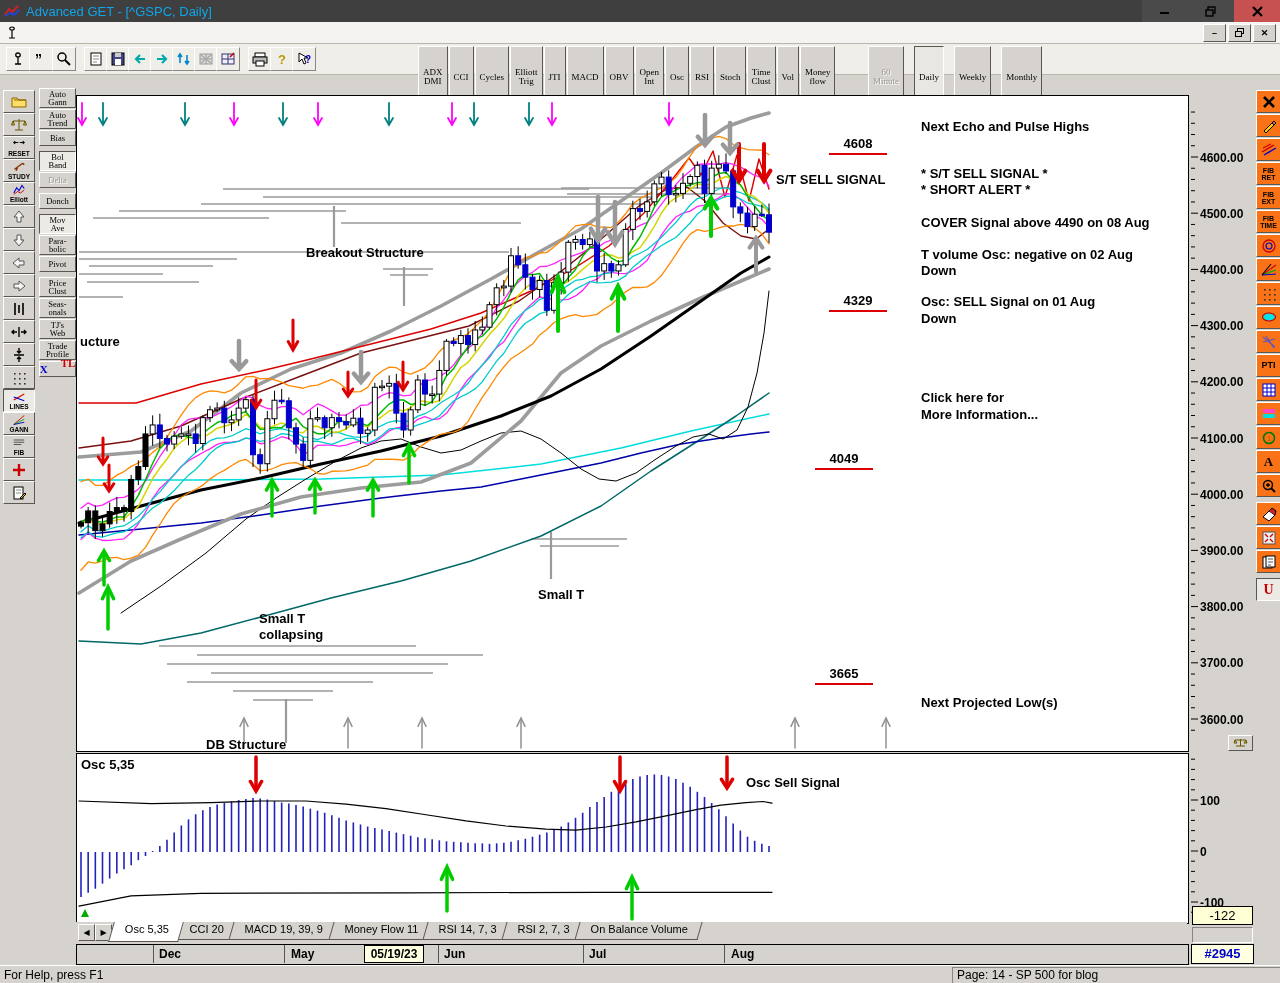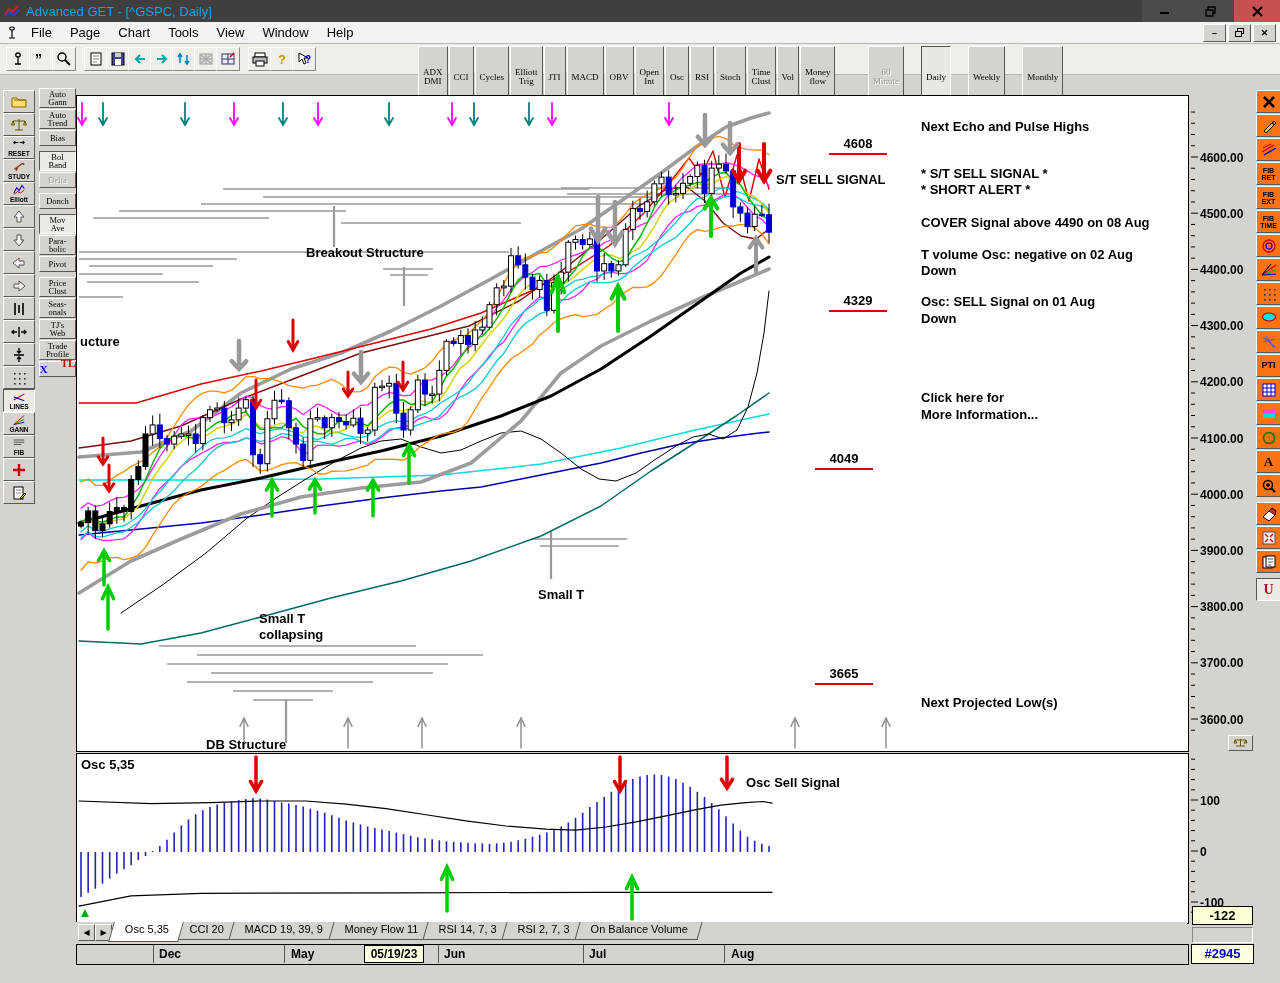--- a/index.html
+++ b/index.html
@@ -17,39 +17,39 @@
   .menu-item{padding:2px 9px;}
   #mdibtns{margin-left:auto;display:flex;gap:2px;padding-right:4px}
   .mdib{width:21px;height:16px;background:#d6d3ce;border:1px solid;border-color:#fff #5a5752 #5a5752 #fff;font-size:9px;display:flex;align-items:center;justify-content:center;font-weight:bold}
   
   #toolbar{position:absolute;left:0;top:44px;width:1280px;height:30px;background:#f0eee9;border-bottom:1px solid #b8b5ae;}
   .tool-ic{position:absolute;top:3px;width:22px;height:22px;background:#f0eee9;border:1px solid;border-color:#fff #8a8782 #8a8782 #fff;display:flex;align-items:center;justify-content:center;font-size:12px;}
   .indbtn{height:24px;padding:18px 4px;background:#d6d3ce;border:1px solid;border-color:#fff #5a5752 #5a5752 #fff;font-family:"Liberation Serif",serif;font-size:9px;line-height:9px;text-align:center;display:flex;flex-direction:column;justify-content:center;white-space:pre;color:#000}
   .indbtn.active{border-color:#5a5752 #fff #fff #5a5752;background:#e9e7e2;}
   .indbtn.disabled{color:#9d9a94;text-shadow:1px 1px 0 #fff;}
   #indicators{position:absolute;left:418px;top:2px;display:flex;gap:1px;}
-  #timeframes{position:absolute;left:868px;top:2px;display:flex;gap:17px;}
+  #timeframes{position:absolute;left:868px;top:2px;display:flex;gap:10px;}
   
   #infobar{position:absolute;left:0;top:75px;width:1280px;height:18px;background:#ffffe1;border-top:1px solid #000;border-bottom:1px solid #000;font-size:13px;font-weight:bold;}
   #infobar span{position:absolute;top:1px;}
   
   .lcol-btn{position:absolute;background:#d6d3ce;border:1px solid;border-color:#fff #5a5752 #5a5752 #fff;display:flex;flex-direction:column;align-items:center;justify-content:center;overflow:hidden}
   .lcol-btn .cap{font-size:6.5px;line-height:7px;font-weight:bold;color:#000}
   .lcol-btn.pressed{border-color:#5a5752 #fff #fff #5a5752;background:#eceae5}
   .studybtn{position:absolute;left:39px;width:35px;background:#d6d3ce;border:1px solid;border-color:#fff #5a5752 #5a5752 #fff;font-family:"Liberation Serif",serif;font-size:8.5px;line-height:8.5px;text-align:center;display:flex;flex-direction:column;align-items:center;justify-content:center;white-space:pre;color:#000}
   .studybtn.pressed{border-color:#5a5752 #fff #fff #5a5752;background:#eceae5}
   .studybtn.disabled{color:#9d9a94;text-shadow:1px 1px 0 #fff}
   
   .rcol-btn{position:absolute;left:1256px;width:23px;height:21px;background:#f97316;border:1px solid;border-color:#fff #5a5752 #5a5752 #fff;display:flex;align-items:center;justify-content:center;font-size:7px;font-weight:bold;line-height:7px;text-align:center;white-space:pre;color:#000}
   
   #price-panel{position:absolute;left:76px;top:95px;width:1111px;height:655px;background:#fff;border:1px solid #000;}
   #osc-panel{position:absolute;left:76px;top:753px;width:1111px;height:169px;background:#fff;border:1px solid #000;}
   #price-axis,#osc-axis{position:absolute;left:1191px;background:#d6d3ce;}
   #topval{position:absolute;left:1192px;top:97px;width:59px;height:18px;background:#ffffd5;border:1px solid #000;font-size:13px;font-weight:bold;text-align:center;line-height:18px;}
-  #oscval{position:absolute;left:1192px;top:906px;width:59px;height:17px;background:#ffffd5;border:1px solid #000;font-size:13px;font-weight:bold;text-align:center;line-height:17px;}
+  #oscval{position:absolute;left:1192px;top:906px;width:59px;height:17px;background:#ffffd5;border:1px solid #000;font-size:13px;font-weight:normal;text-align:center;line-height:17px;}
   #blankbox{position:absolute;left:1192px;top:927px;width:59px;height:14px;background:#d6d3ce;border:1px solid;border-color:#8a8782 #fff #fff #8a8782;}
   #barnum{position:absolute;left:1191px;top:944px;width:61px;height:18px;background:#ffffe1;border:1px solid #000;color:#0000cc;font-weight:bold;font-size:13px;text-align:center;line-height:18px;}
   #scalesbtn{position:absolute;left:1228px;top:735px;width:23px;height:14px;background:#d6d3ce;border:1px solid;border-color:#fff #5a5752 #5a5752 #fff;display:flex;align-items:center;justify-content:center}
   
   #tabsrow{position:absolute;left:76px;top:922px;width:1111px;height:20px;background:#d6d3ce;}
   .tabarrow{position:absolute;top:2px;width:15px;height:15px;background:#d6d3ce;border:1px solid;border-color:#fff #5a5752 #5a5752 #fff;font-size:8px;display:flex;align-items:center;justify-content:center}
   #tabs{position:absolute;left:40px;top:0;height:20px;display:flex;}
   .tab{position:relative;height:16px;margin-left:-5px;padding:1px 12px 0;background:#d6d3ce;border:1px solid #5a5752;border-top:none;transform:skewX(-16deg);font-size:11px;}
   .tab .lbl{display:inline-block;transform:skewX(16deg);white-space:nowrap;}
   .tab.active{background:#fff;z-index:3;height:18px;font-weight:normal;}
@@ -97,21 +97,20 @@
         </span>
     </span>
   </div>
 
   <div id="menubar">
     <span class="ticon" style="margin:0 4px 0 6px">
       <svg width="12" height="14">
           <path d="M6,1 C3,1 3,4 6,4 C9,4 9,1 6,1 M6,4 L6,12 M3,12 L9,12" stroke="#000" stroke-width="1.2" fill="none"></path>
         </svg>
     </span>
-    <span id="menu-items"><span class="menu-item">File</span><span class="menu-item">Page</span><span class="menu-item">Chart</span><span class="menu-item">Tools</span><span class="menu-item">View</span><span class="menu-item">Window</span><span class="menu-item">Help</span></span>
     <span id="mdibtns">
       <span class="mdib">–</span>
       <span class="mdib">
           <svg width="9" height="9">
             <rect x="2.5" y="0.5" width="6" height="5" fill="none" stroke="#000"></rect>
             <rect x="0.5" y="3.5" width="6" height="5" fill="#d6d3ce" stroke="#000"></rect>
           </svg>
         </span>
       <span class="mdib">✕</span>
     </span>
@@ -1141,13 +1140,17 @@
       <span class="mtick" style="left: 506px;"></span>
       <span class="mtick" style="left: 647px;"></span>
       <span class="month" style="left: 82px;">Dec</span>
       <span class="month" style="left: 214px;">May</span>
       <span class="month" style="left: 367px;">Jun</span>
       <span class="month" style="left: 512px;">Jul</span>
       <span class="month" style="left: 654px;">Aug</span>
       <span id="dbox" style="left: 276px;">05/19/23</span>
     </div>
 
+  <div id="statusbar">
+    <span class="lefttxt">For Help, press F1</span>
+    <span class="pagecell">Page: 14 - SP 500 for blog</span>
+  </div>
 </div>
 
 </body></html>

